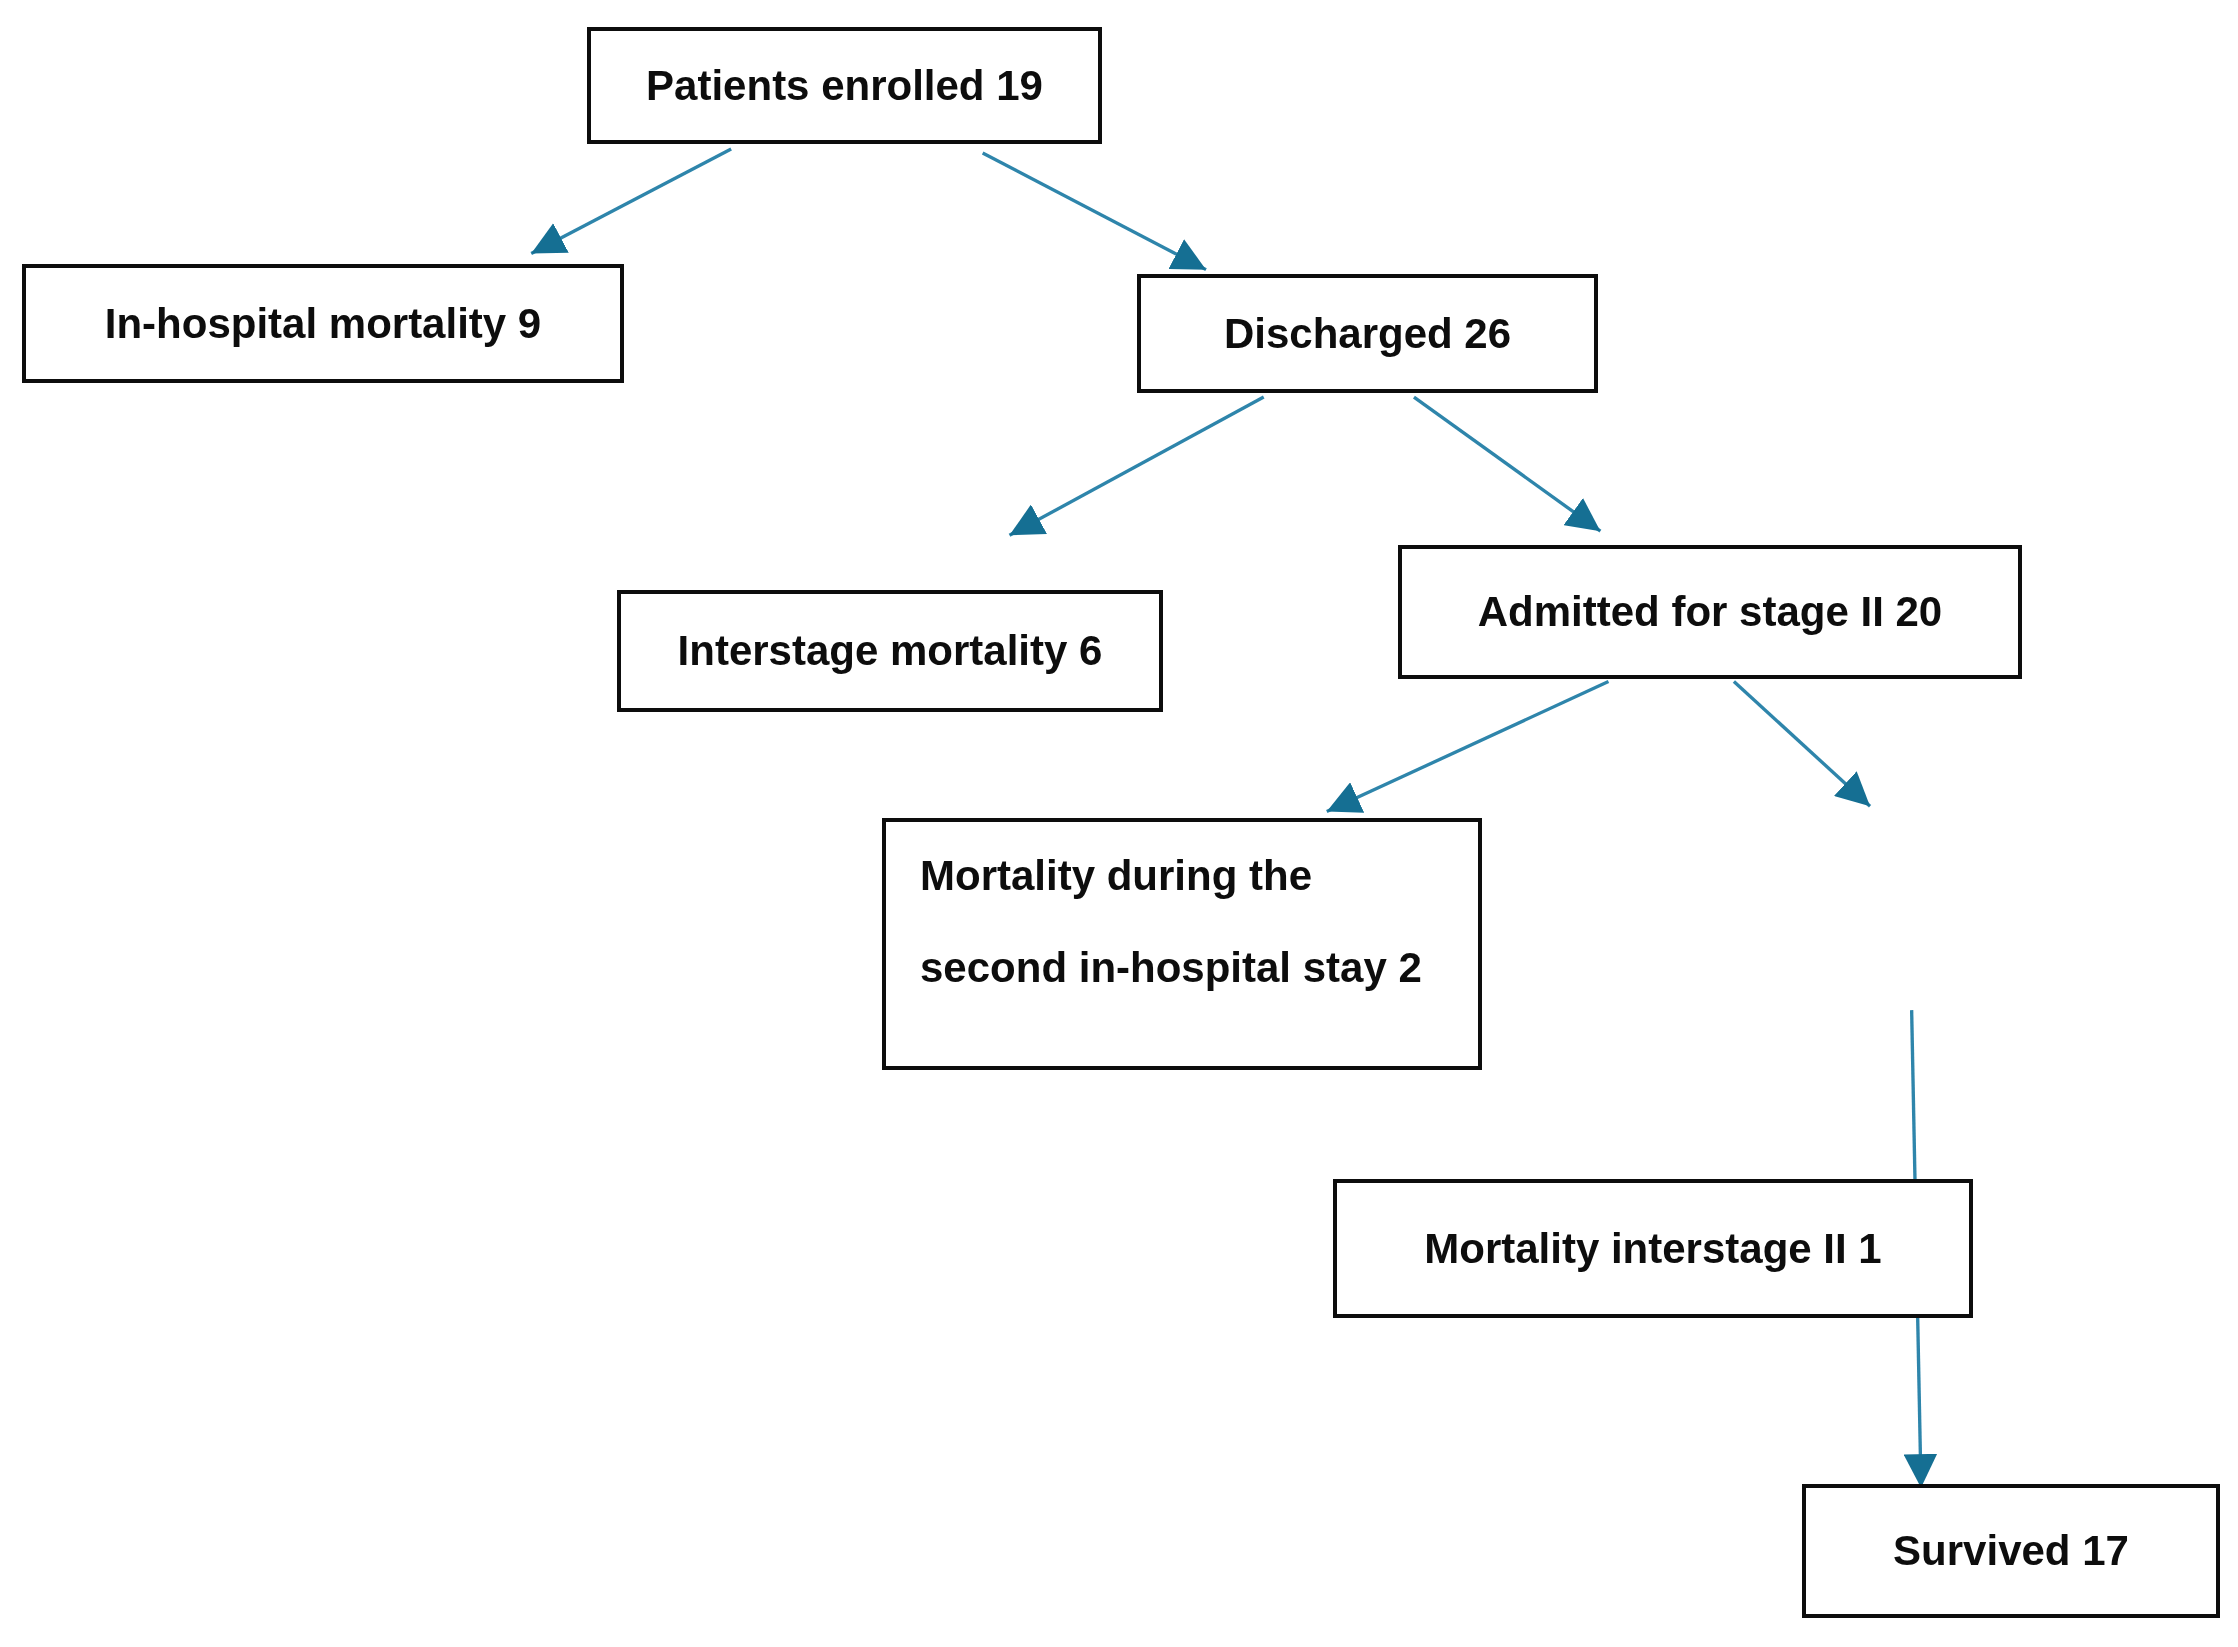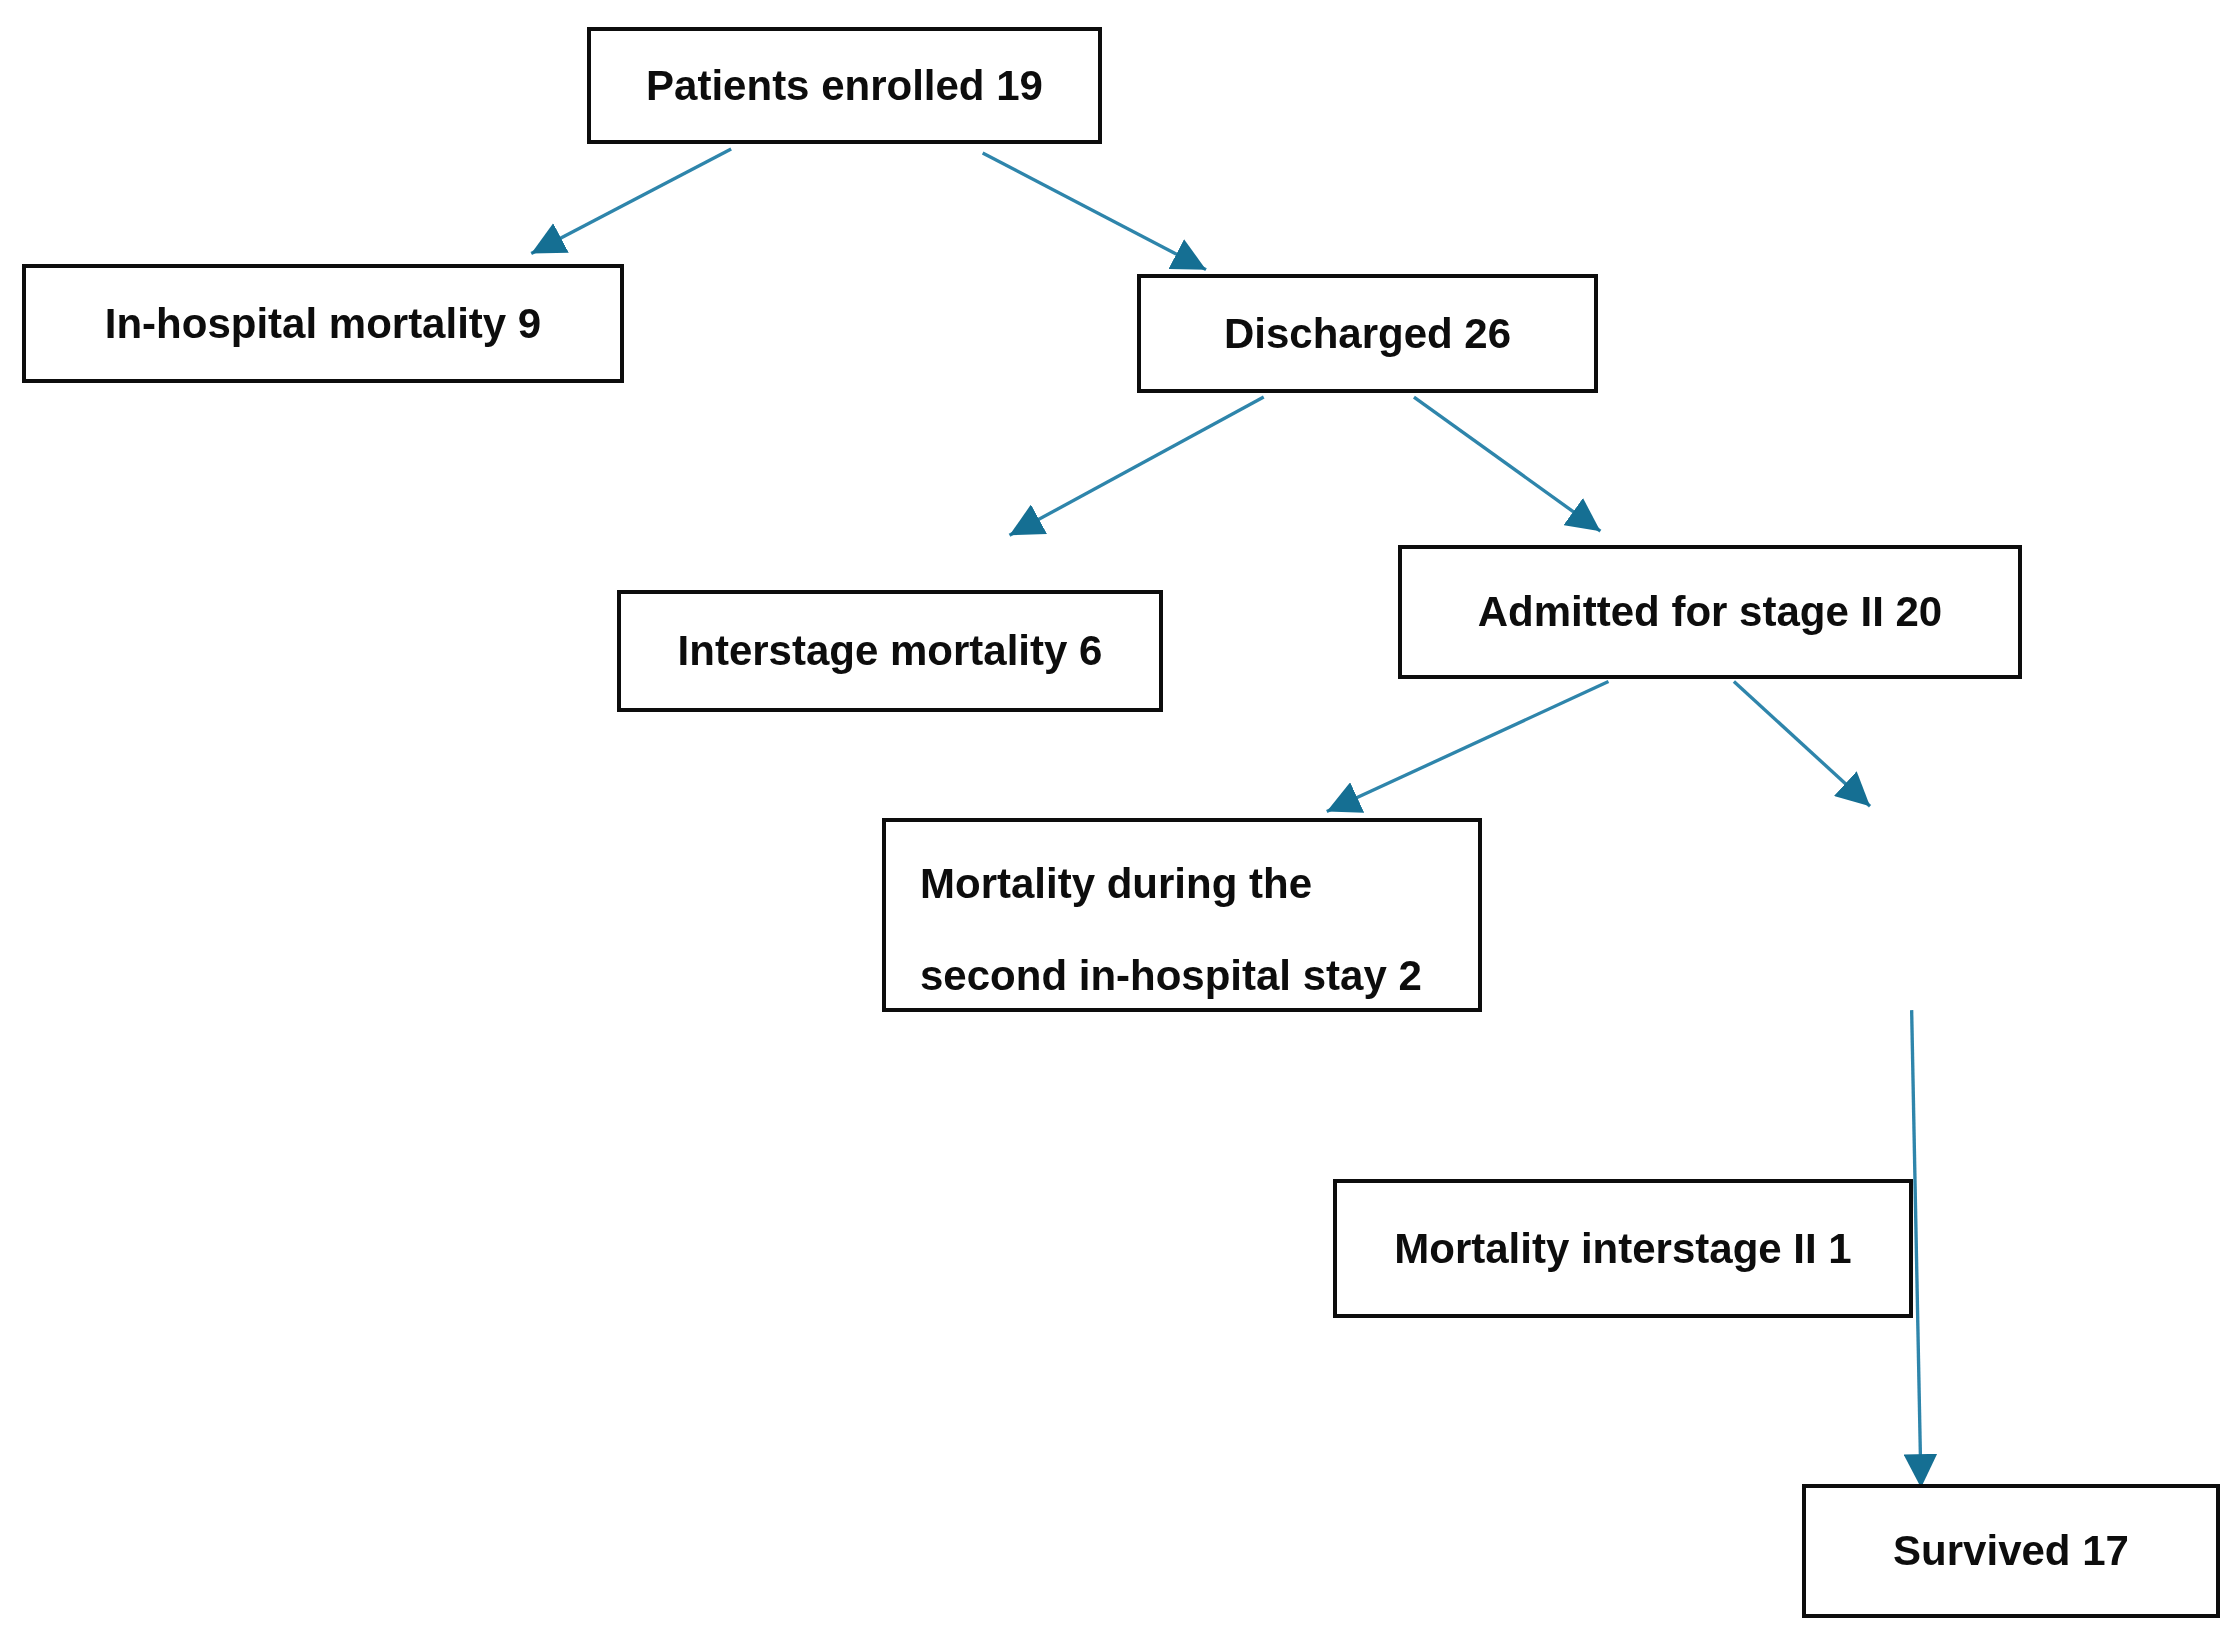--- a/index.html
+++ b/index.html
@@ -24,30 +24,30 @@
     justify-content: center;
     white-space: nowrap;
   }
   
   .node-patients   { left: 587px;  top: 27px;   width: 515px; height: 117px; }
   .node-inhosp     { left: 22px;   top: 264px;  width: 602px; height: 119px; }
   .node-discharged { left: 1137px; top: 274px;  width: 461px; height: 119px; }
   .node-interstage { left: 617px;  top: 543px;  width: 546px; height: 122px; margin-top: 47px; }
   .node-admitted   { left: 1398px; top: 545px;  width: 624px; height: 134px; }
   .node-mort2stay  {
-    left: 882px; top: 818px; width: 600px; height: 194px;
+    left: 882px; top: 818px; width: 600px; height: 252px;
     align-items: flex-start; justify-content: flex-start;
-    padding: 16px 34px; line-height: 2.18; white-space: normal;
+    padding: 8px 34px; line-height: 2.18; white-space: normal;
   }
   .node-mort2stay .two-line span { display: block; }
   .node-dis2stage  {
     left: 1581px; top: 814px; width: 629px; height: 193px;
     align-items: flex-start; padding-top: 19px; line-height: 1.5;
   }
-  .node-mortint2   { left: 1333px; top: 1179px; width: 580px; height: 139px; }
+  .node-mortint2   { left: 1333px; top: 1179px; width: 640px; height: 139px; }
   .node-survived   { left: 1802px; top: 1484px; width: 418px; height: 134px; }
 
   .arrow-layer {
     position: absolute;
     left: 0; top: 0;
     width: 2239px; height: 1648px;
     pointer-events: none;
   }
   .edge-line {
     stroke: var(--arrow-line, #2e85ab);

